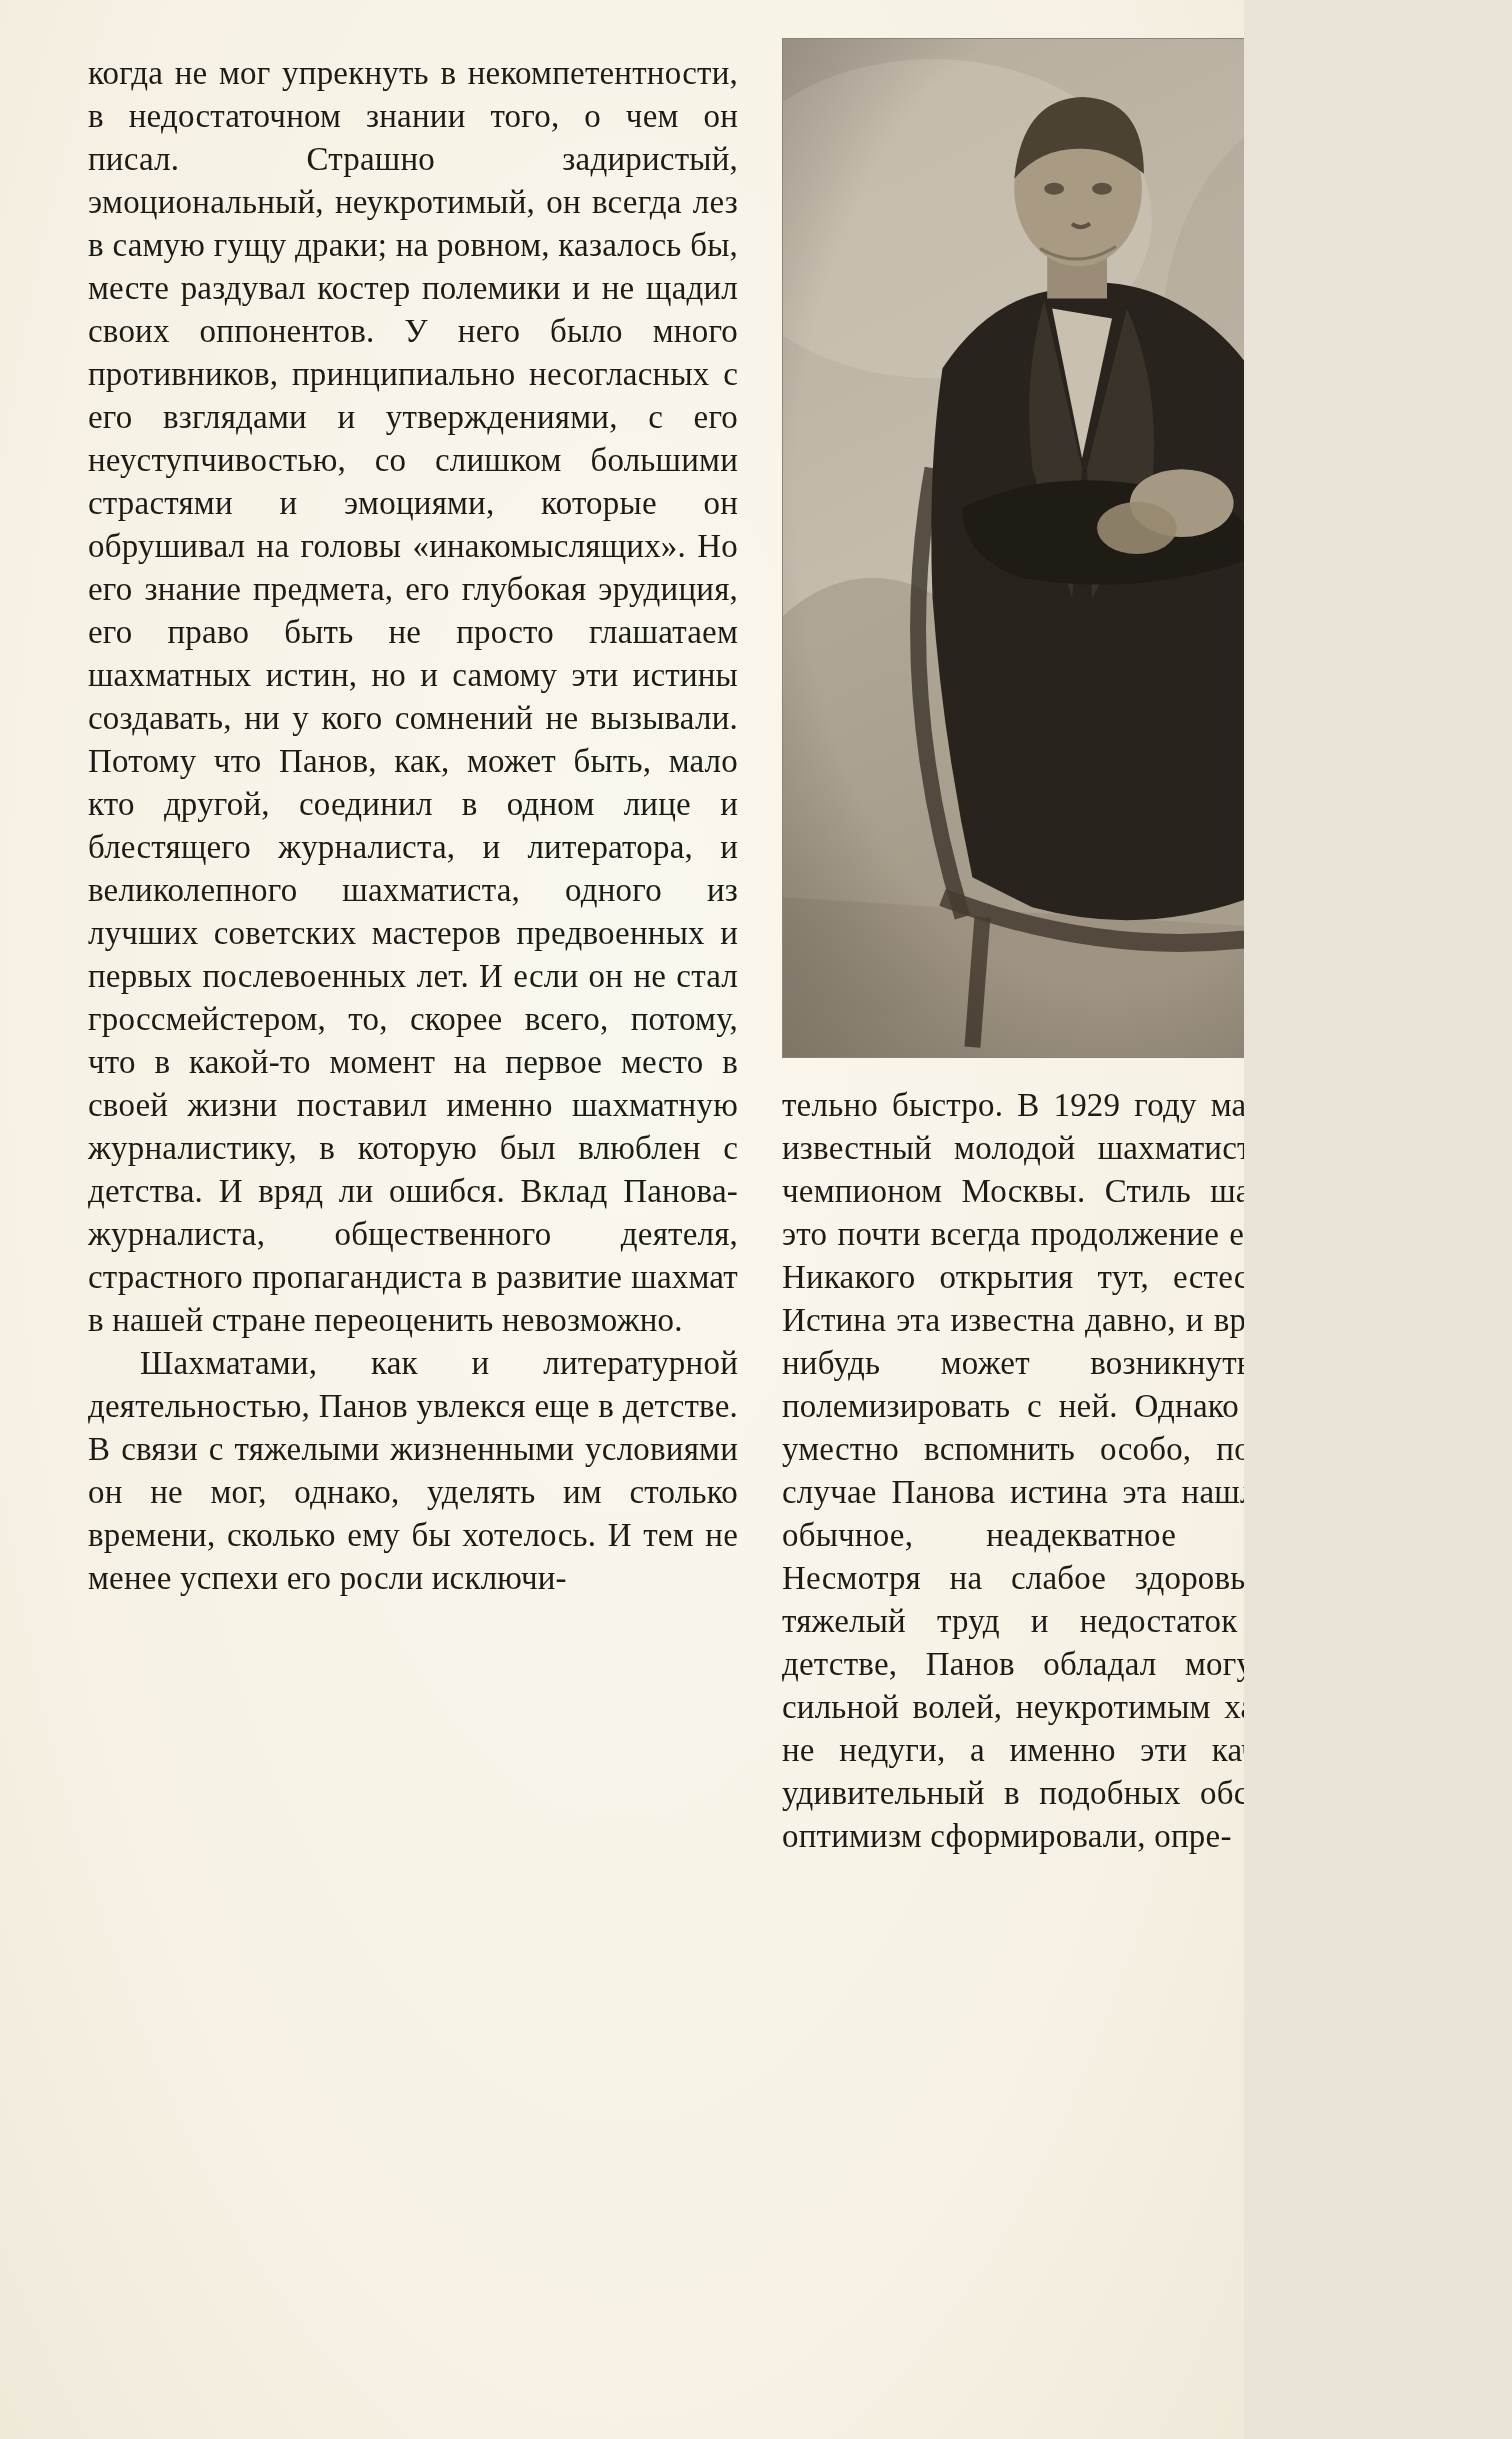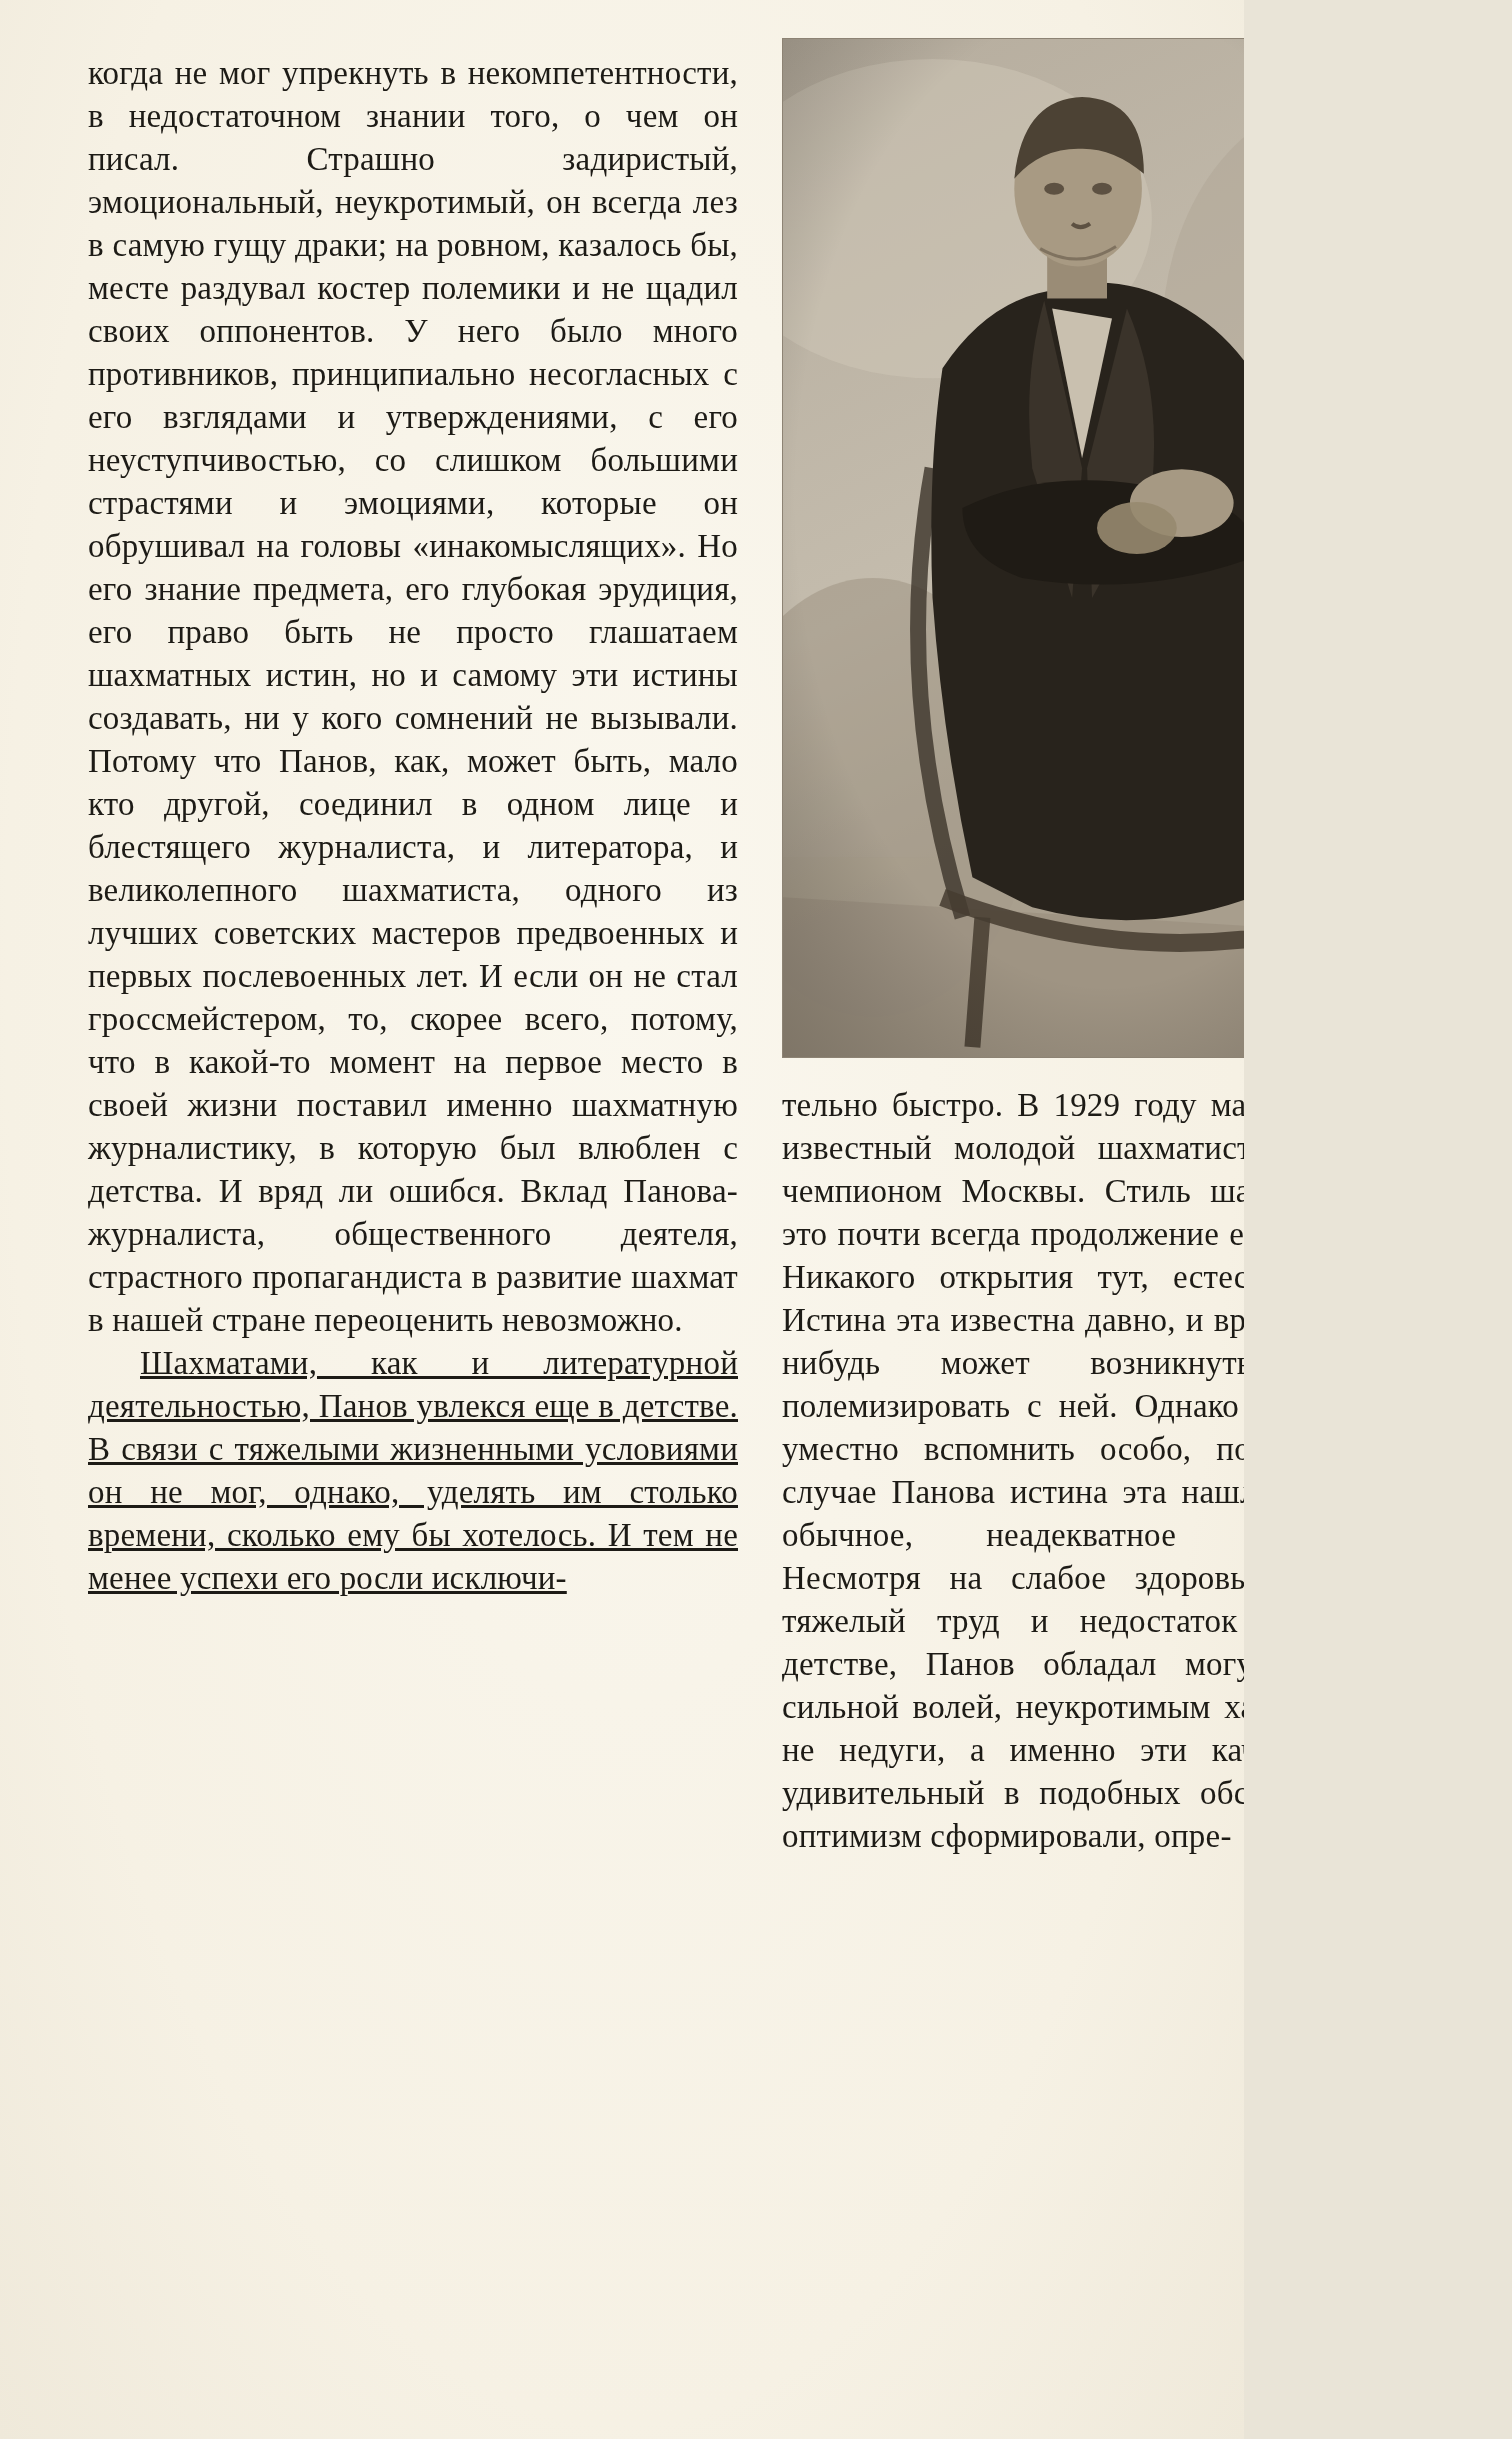--- a/index.html
+++ b/index.html
@@ -37,21 +37,20 @@
     width: 650px;
   }
   .para {
     margin: 0;
   }
   .para + .para {
     margin-top: 0px;
   }
   .para.indent {
     text-indent: 52px;
-    text-decoration: underline;
   }
   figure.photo-block {
     margin: 0 0 26px 0;
     width: 650px;
   }
   .photo-frame {
     width: 650px;
     height: 1020px;
     border: 1px solid #8d8374;
     box-sizing: border-box;

